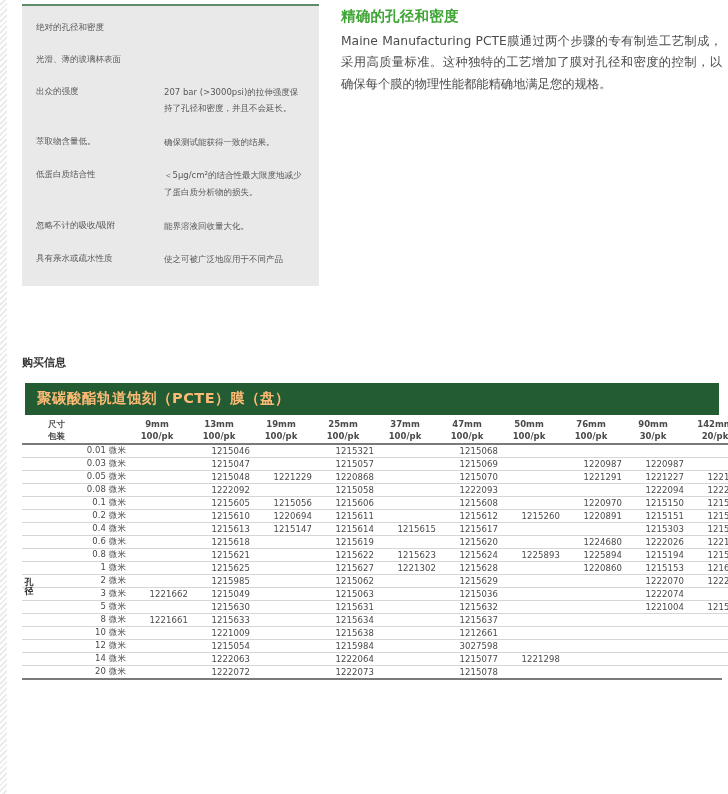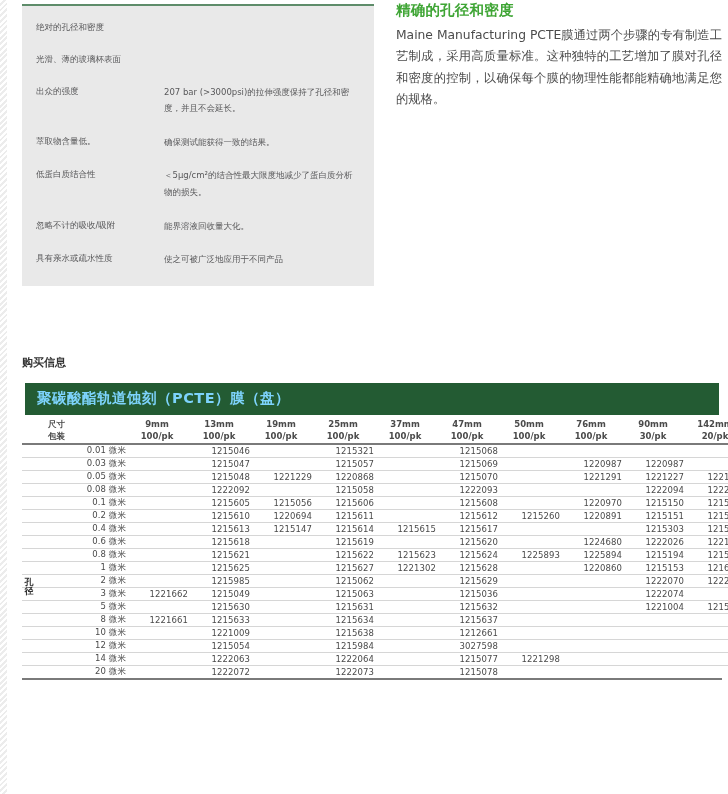--- a/index.html
+++ b/index.html
@@ -29,21 +29,21 @@
   }
 
   
   .top-section {
     display: flex;
     align-items: flex-start;
     padding: 0;
   }
 
   .features-panel {
-    width: 352px;
+    width: 297px;
     margin-left: 22px;
     margin-top: 4px;
     background: #e9e9e9;
     border-top: 2px solid #5e8c6a;
     padding: 14px 14px 16px 14px;
     box-sizing: border-box;
   }
   .feature-row {
     display: flex;
     margin-bottom: 17px;
@@ -60,20 +60,21 @@
     flex: 1;
     font-size: 8.5px;
     line-height: 1.95;
     color: #58585a;
   }
 
   .intro-panel {
     flex: 1;
     margin-left: 22px;
     margin-right: 6px;
+    padding-top: 6px;
   }
   .intro-heading {
     font-size: 14.5px;
     font-weight: bold;
     color: #3fa535;
     line-height: 1.4;
     margin-bottom: 5px;
     letter-spacing: .2px;
   }
   .intro-para {
@@ -97,21 +98,21 @@
   
   .table-block {
     position: absolute;
     left: 22px;
     top: 382px;
     width: 700px;
     background: #ffffff;
   }
   .table-title {
     background: #235b33;
-    color: #7dd3fc;
+    color: #fdba74;
     font-size: 14.5px;
     font-weight: bold;
     letter-spacing: .5px;
     padding: 6px 10px 7px 12px;
     margin: 0 2px 0 2px;
     border: 1px solid #ffffff;
     box-sizing: border-box;
   }
 
   table.parts {

